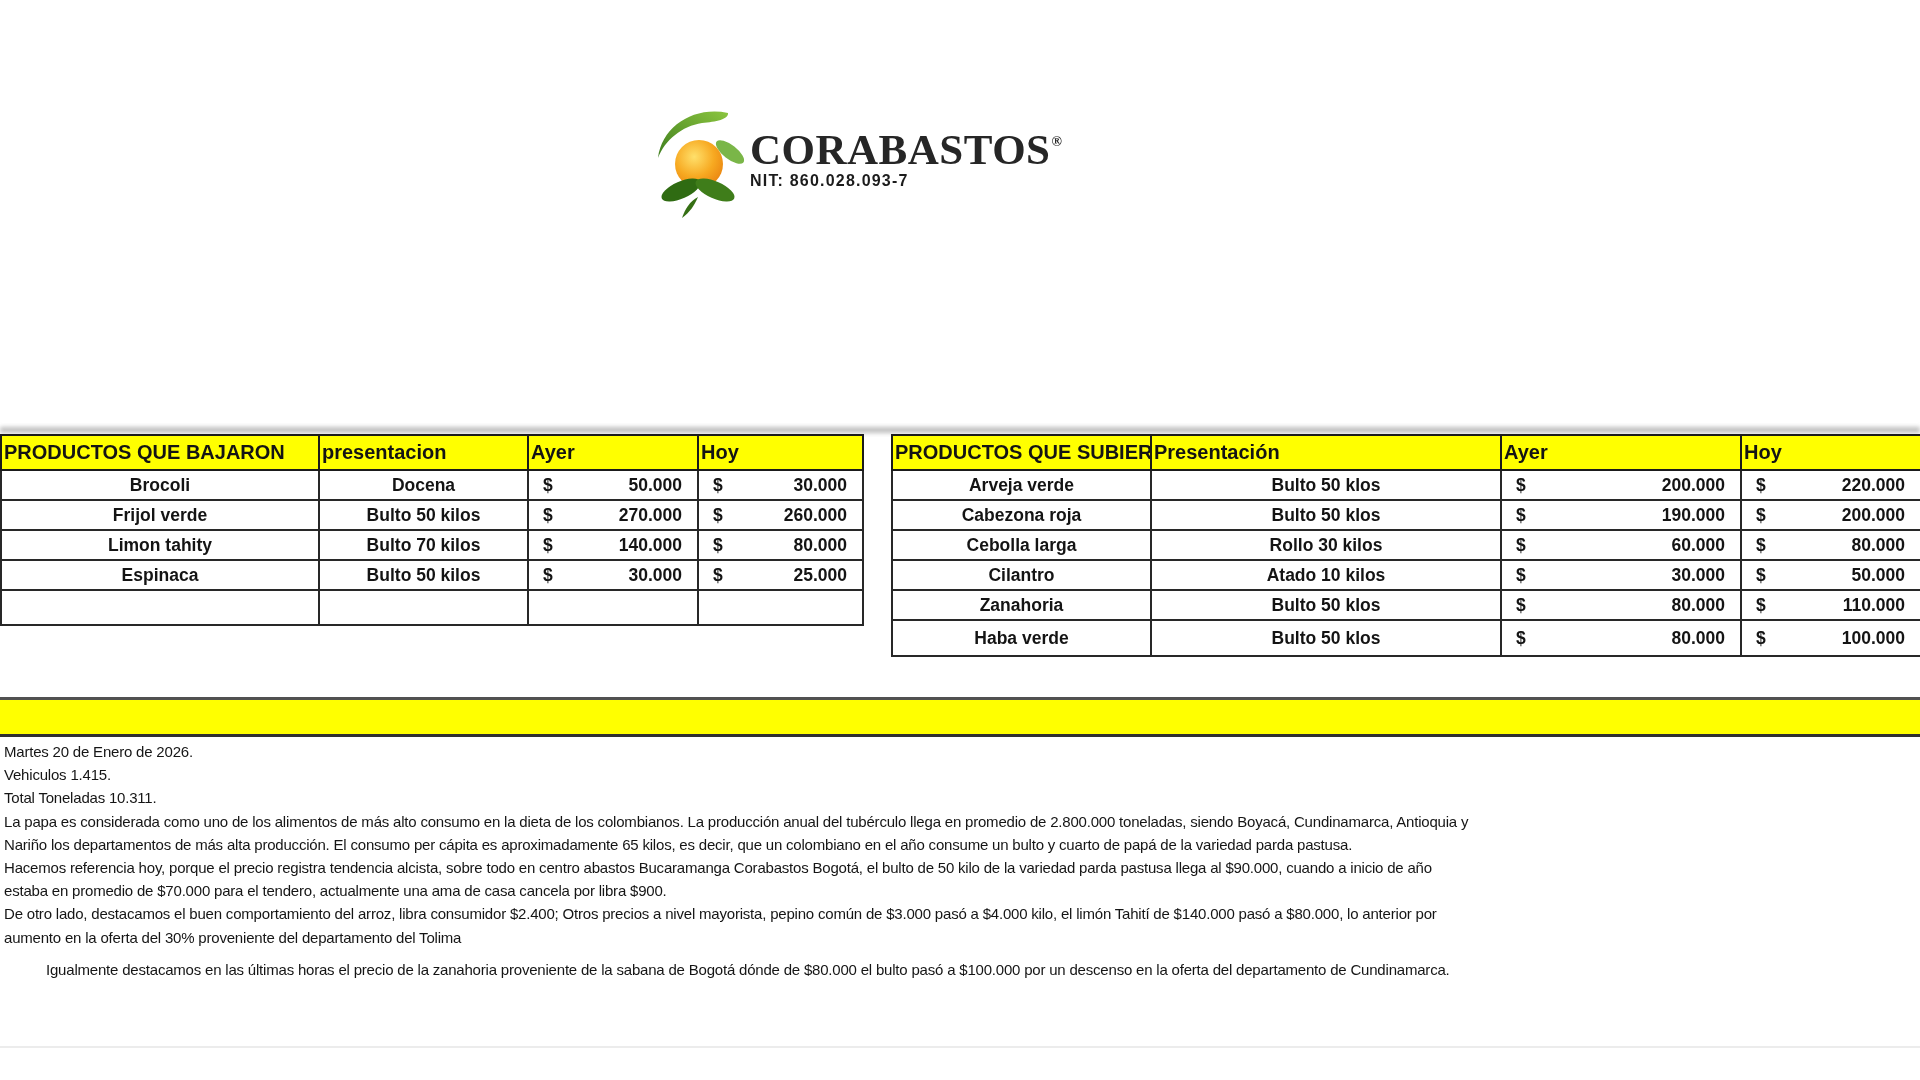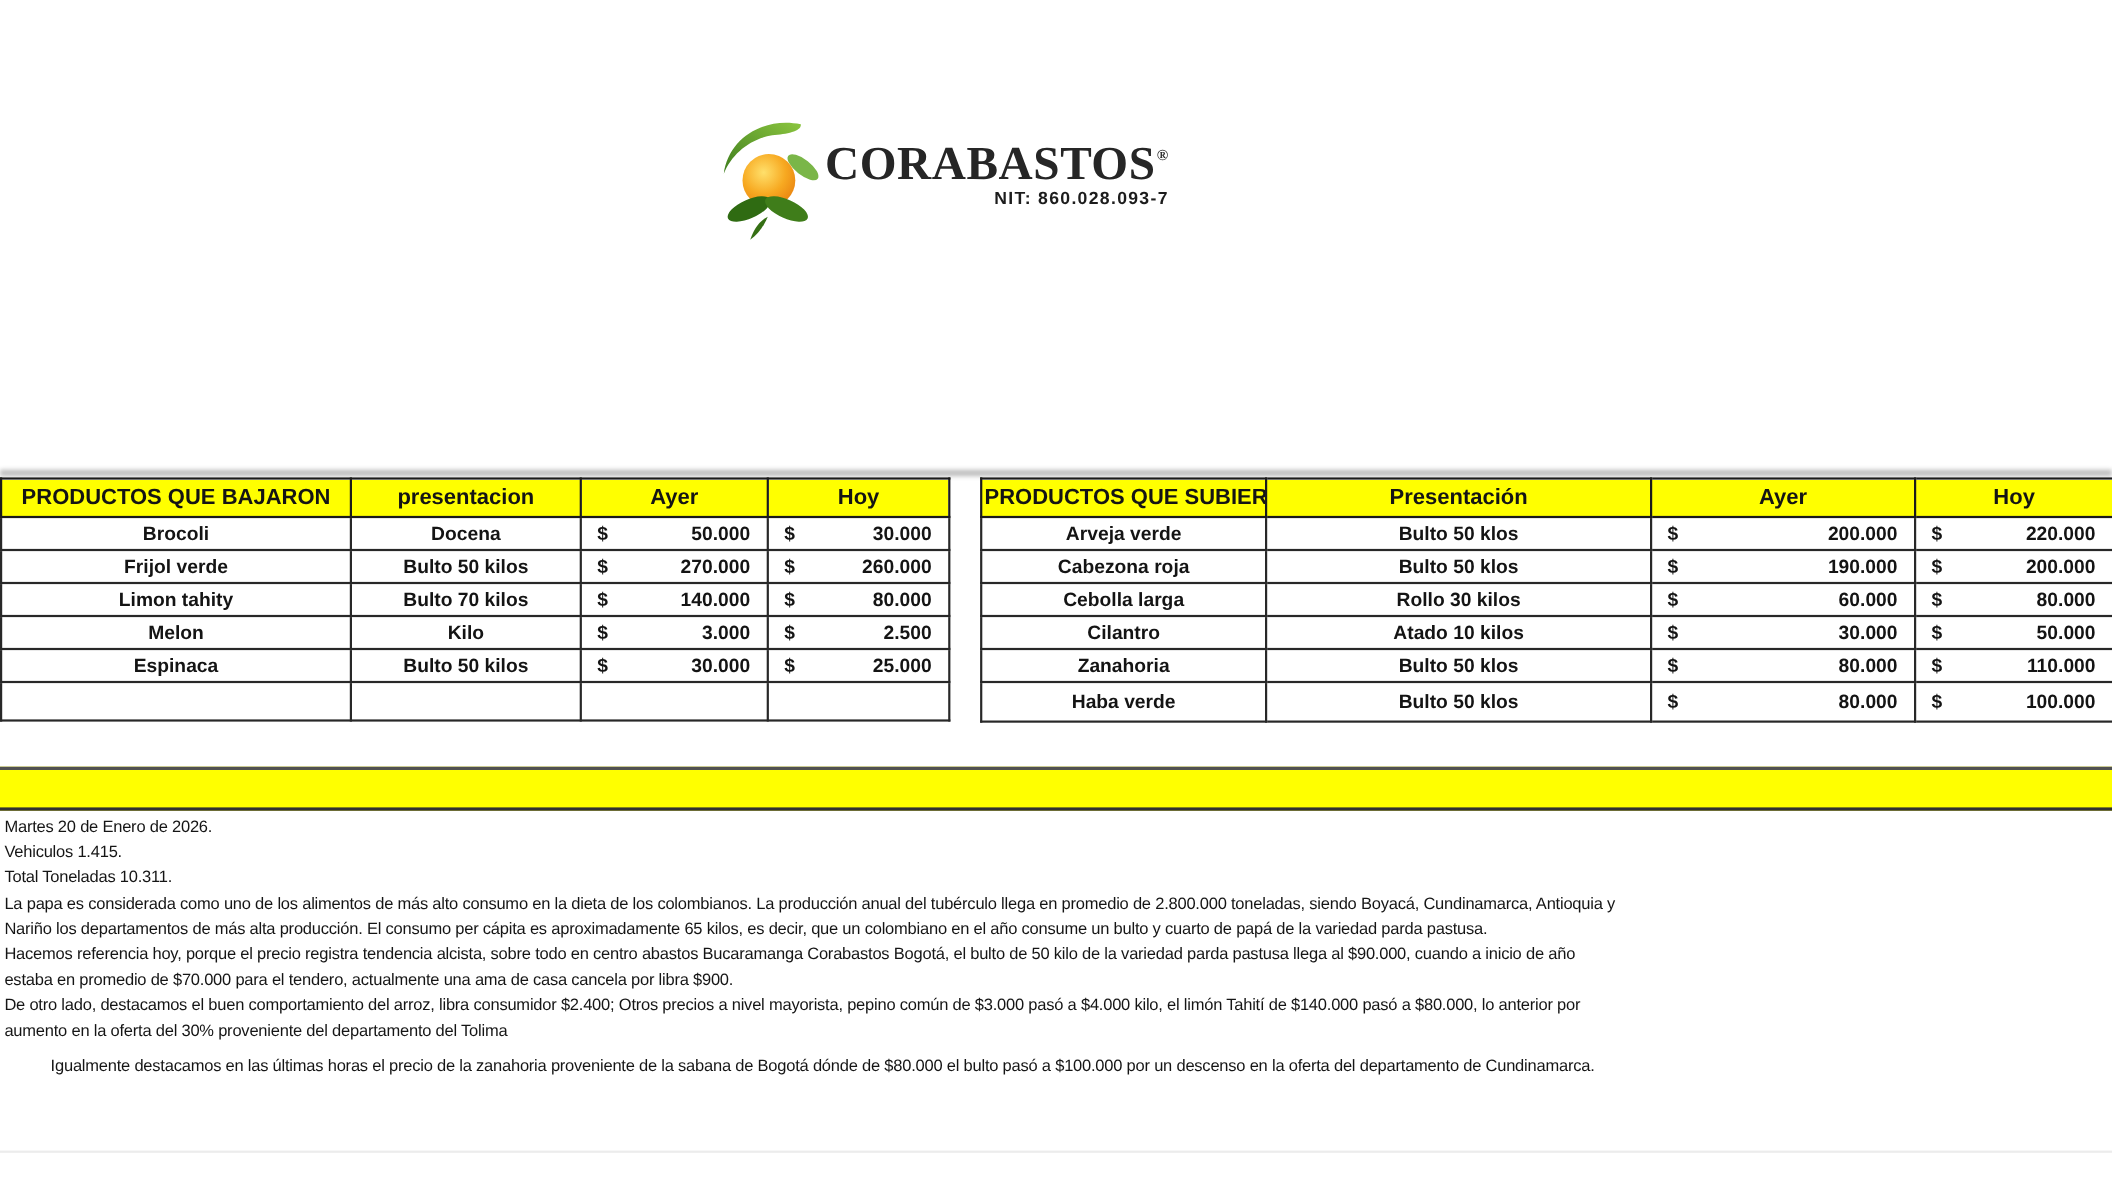--- a/index.html
+++ b/index.html
@@ -16,21 +16,21 @@
   .logo-icon { width:96px; height:120px; flex:0 0 auto; }
   .logo-text { margin-left:2px; padding-top:28px; }
   .brand {
     font-family:"Liberation Serif", serif;
     font-weight:bold; font-size:43px; line-height:1;
     color:#262626; letter-spacing:0.5px; white-space:nowrap;
   }
   .brand .reg { font-size:14px; vertical-align:18px; margin-left:1px; }
   .nit {
     font-size:16px; font-weight:bold; color:#1c1c1c;
-    letter-spacing:1.2px; text-align:right; margin-top:1px;
+    letter-spacing:1.2px; text-align:left; margin-top:1px;
   }
 
   
   .table-shadow {
     position:absolute; left:0; top:427px; width:1920px; height:6px;
     background:#8b8b8b; opacity:.55; filter:blur(2px);
   }
 
   
   table.price {
@@ -40,21 +40,21 @@
   }
   #table-down { left:0;   width:862px; }
   #table-up   { left:891px; width:1029px; }
 
   table.price th {
     background:#ffff00;
     font-size:20px; font-weight:bold; color:#141414;
     height:33px; padding:0 2px;
     border:2px solid #1b1b1b;
     white-space:nowrap; overflow:hidden;
-    text-align:center;
+    text-align:left;
   }
   table.price td {
     height:28px; padding:0 6px;
     font-size:17.5px; font-weight:bold; color:#141414;
     border:2px solid #282828;
     white-space:nowrap; overflow:hidden;
     text-align:center; vertical-align:middle;
   }
   tr.tall td  { height:34px; }
   tr.empty td { height:33px; }
@@ -182,36 +182,20 @@
           </div>
         </td>
       <td class="price-cell">
           <div class="price-flex">
             <span>$</span>
             <span>80.000</span>
           </div>
         </td>
     </tr>
     <tr>
-      <td>Melon</td>
-      <td>Kilo</td>
-      <td class="price-cell">
-          <div class="price-flex">
-            <span>$</span>
-            <span>3.000</span>
-          </div>
-        </td>
-      <td class="price-cell">
-          <div class="price-flex">
-            <span>$</span>
-            <span>2.500</span>
-          </div>
-        </td>
-    </tr>
-    <tr>
       <td>Espinaca</td>
       <td>Bulto 50 kilos</td>
       <td class="price-cell">
           <div class="price-flex">
             <span>$</span>
             <span>30.000</span>
           </div>
         </td>
       <td class="price-cell">
           <div class="price-flex">

